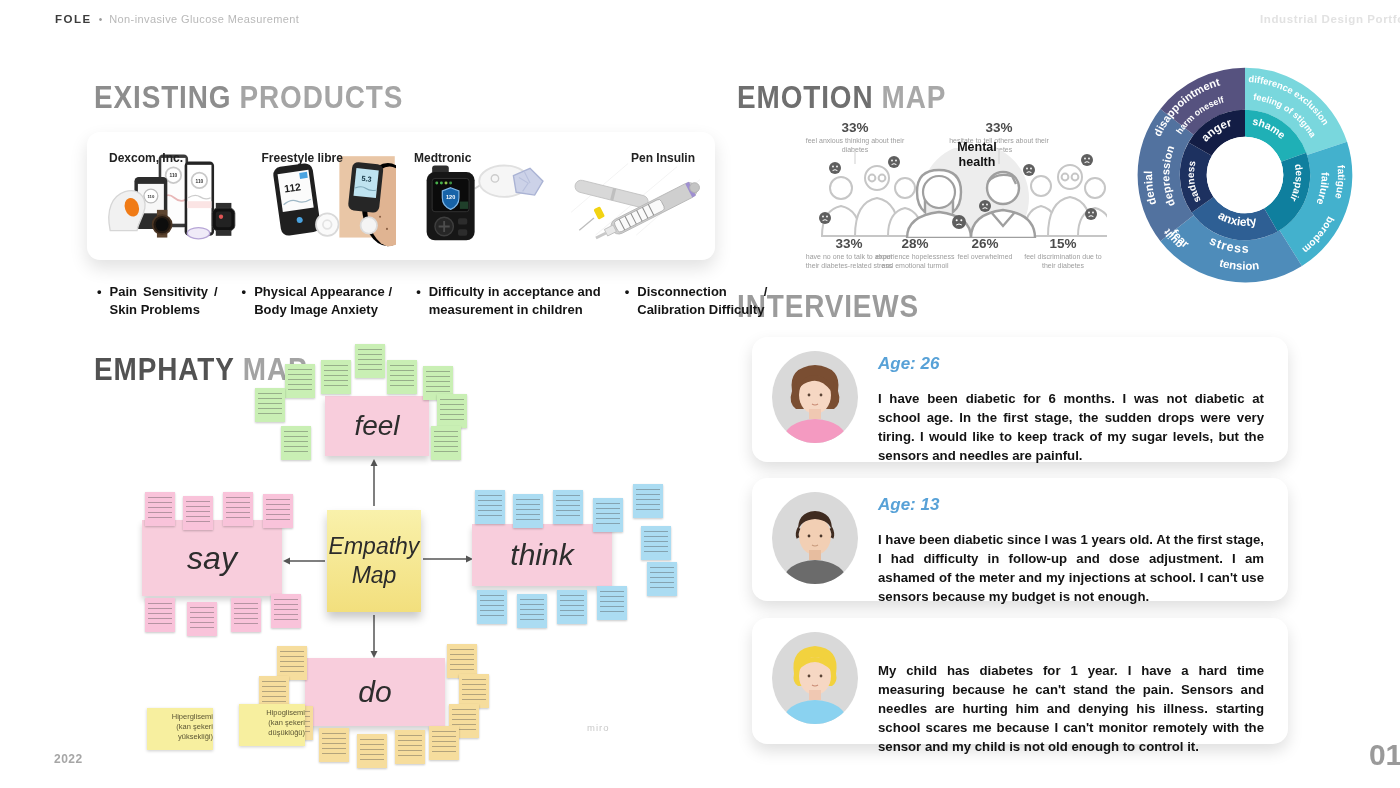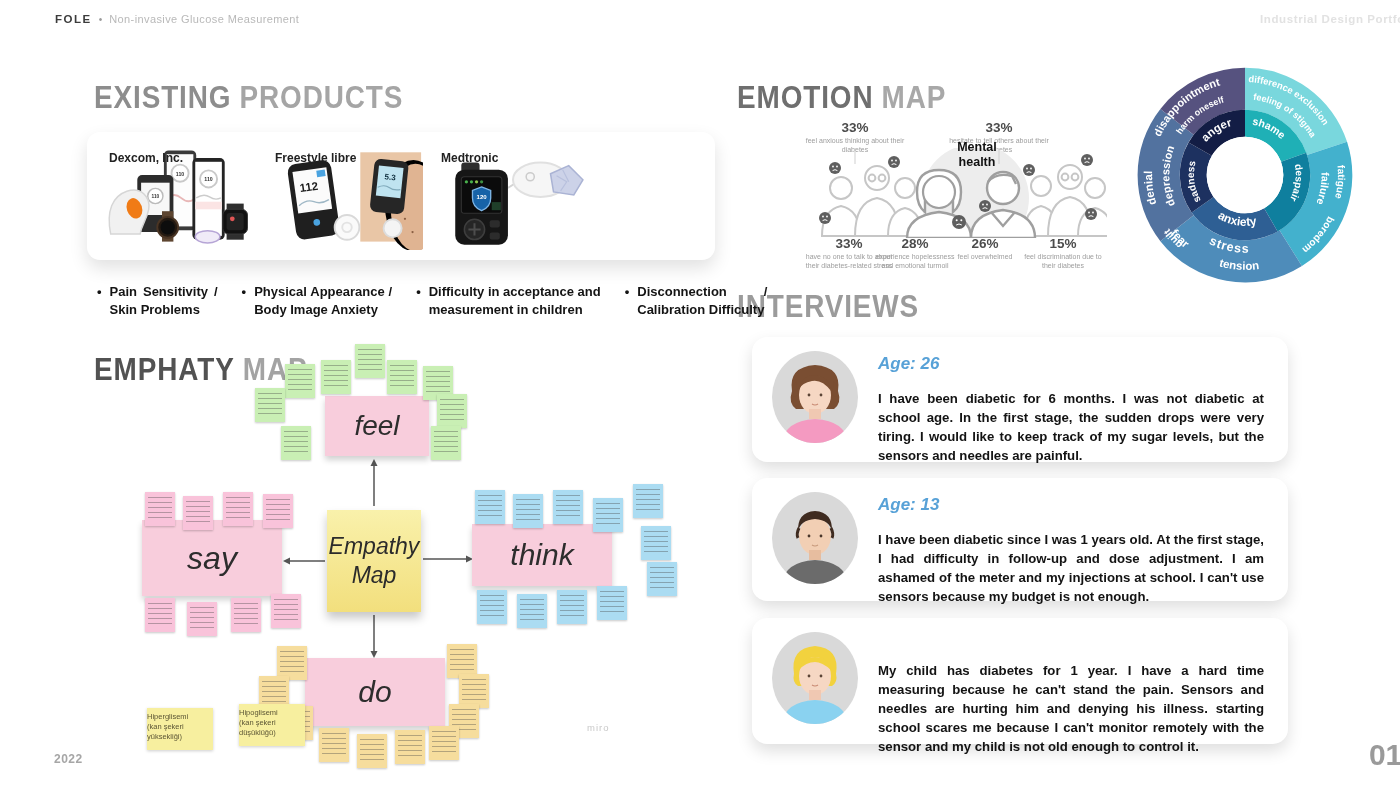--- a/index.html
+++ b/index.html
@@ -54,21 +54,21 @@
                  background:linear-gradient(180deg,#f9f1ab,#f2df7d);
                  box-shadow:0 6px 9px rgba(0,0,0,.22);
                  flex-direction:column; font-size:23px; line-height:1.25; color:#2b2b2b; }
   .sticky { position:absolute; width:30px; height:34px; box-shadow:0 1px 2px rgba(0,0,0,.22); z-index:3; }
   .sticky::before { content:""; position:absolute; left:3px; right:3px; top:5px; bottom:5px;
       background:repeating-linear-gradient(to bottom, rgba(70,70,70,.38) 0 1px, transparent 1px 5px); }
   .st-green { background:#c9efb4; } .st-pink { background:#f9c3da; }
   .st-blue { background:#abdcf2; } .st-yellow { background:#f6dd9d; }
   .legend-note { position:absolute; width:66px; height:42px; background:#f7ef9f;
                  box-shadow:0 1px 3px rgba(0,0,0,.2); font-size:7.5px; color:#5c5635;
-                 text-align:left; white-space:pre-line; line-height:1.35; padding-top:4px; z-index:3; }
+                 text-align:right; white-space:pre-line; line-height:1.35; padding-top:4px; z-index:3; }
   .miro { position:absolute; left:500px; top:382px; font-size:9.5px; color:#c9c9c9; letter-spacing:1px; }
 
   
   .emotion-info { position:absolute; left:752px; top:120px; width:318px; height:148px; }
   .stat { position:absolute; text-align:center; }
   .stat .pct { font-size:13.5px; font-weight:700; color:#4c4c4c; }
   .stat .cap { font-size:7px; color:#9d9d9d; line-height:1.35; margin-top:1px; }
   .mh-label { position:absolute; left:146px; top:20px; width:84px; text-align:center;
               font-size:12.5px; font-weight:700; color:#111; line-height:1.2; z-index:2; }
   .emotion-figs { position:absolute; left:0; top:28px; z-index:1; }
@@ -200,20 +200,41 @@
         <path d="M44,41 l9,3.5 v7.5 q0,9 -9,12.5 q-9,-3.5 -9,-12.5 v-7.5 z" fill="#1763a8" stroke="#7fb7e8" stroke-width="1.3"></path>
         <text x="44" y="53" font-size="6" fill="#fff" text-anchor="middle" font-weight="bold">120</text>
         <rect x="54" y="56" width="9" height="8" fill="#1f3f2a"></rect>
         <circle cx="37" cy="83" r="10" fill="#262626" stroke="#3e3e3e" stroke-width="1.5"></circle>
         <path d="M37,77 v12 M31,83 h12" stroke="#4d4d4d" stroke-width="2"></path>
         <rect x="52" y="74" width="10" height="7" rx="2" fill="#2c2c2c"></rect>
         <rect x="52" y="86" width="10" height="7" rx="2" fill="#2c2c2c"></rect>
       </svg>
     </div>
 
+    <div class="product p4">
+      <span class="product-name">Pen Insulin</span>
+      <svg viewBox="0 0 170 100">
+        <path d="M10,70 L80,10 M40,98 L140,14 M90,98 L168,30" stroke="#f0f0f0" stroke-width="1"></path>
+        <g transform="rotate(14 60 46)">
+          <rect x="14" y="40" width="92" height="15" rx="7.5" fill="#d8d8d8" stroke="#c0c0c0"></rect>
+          <rect x="60" y="40" width="4" height="15" fill="#bfbfbf"></rect>
+        </g>
+        <g transform="rotate(-27 110 62)">
+          <rect x="52" y="56" width="116" height="19" rx="9.5" fill="#cfcfcf" stroke="#b5b5b5"></rect>
+          <rect x="158" y="56" width="5" height="19" fill="#9f8fd0"></rect>
+          <circle cx="166" cy="65.5" r="6" fill="#c4c4c4" stroke="#b0b0b0"></circle>
+          <rect x="58" y="58" width="64" height="15" rx="4" fill="#ffffff" opacity="0.9" stroke="#a8a8a8"></rect>
+          <path d="M66,58 v15 M74,58 v15 M82,58 v15 M90,58 v15 M98,58 v15 M106,58 v15" stroke="#8f8f8f" stroke-width="1.3"></path>
+          <rect x="44" y="61" width="12" height="9" fill="#e8e8e8" stroke="#bdbdbd"></rect>
+          <rect x="30" y="64" width="14" height="3.5" fill="#c9c9c9"></rect>
+        </g>
+        <rect x="40" y="64" width="9" height="14" rx="2" fill="#f2d312" transform="rotate(-27 44 71)"></rect>
+        <path d="M20,92 L38,77" stroke="#bdbdbd" stroke-width="1.6"></path>
+      </svg>
+    </div>
   </div>
 
   <div class="bullets">
     <div class="bullet b1">
         <span class="dot">•</span>
         <span class="btext">Pain Sensitivity / Skin Problems</span>
       </div>
     <div class="bullet b2">
         <span class="dot">•</span>
         <span class="btext">Physical Appearance / Body Image Anxiety</span>

